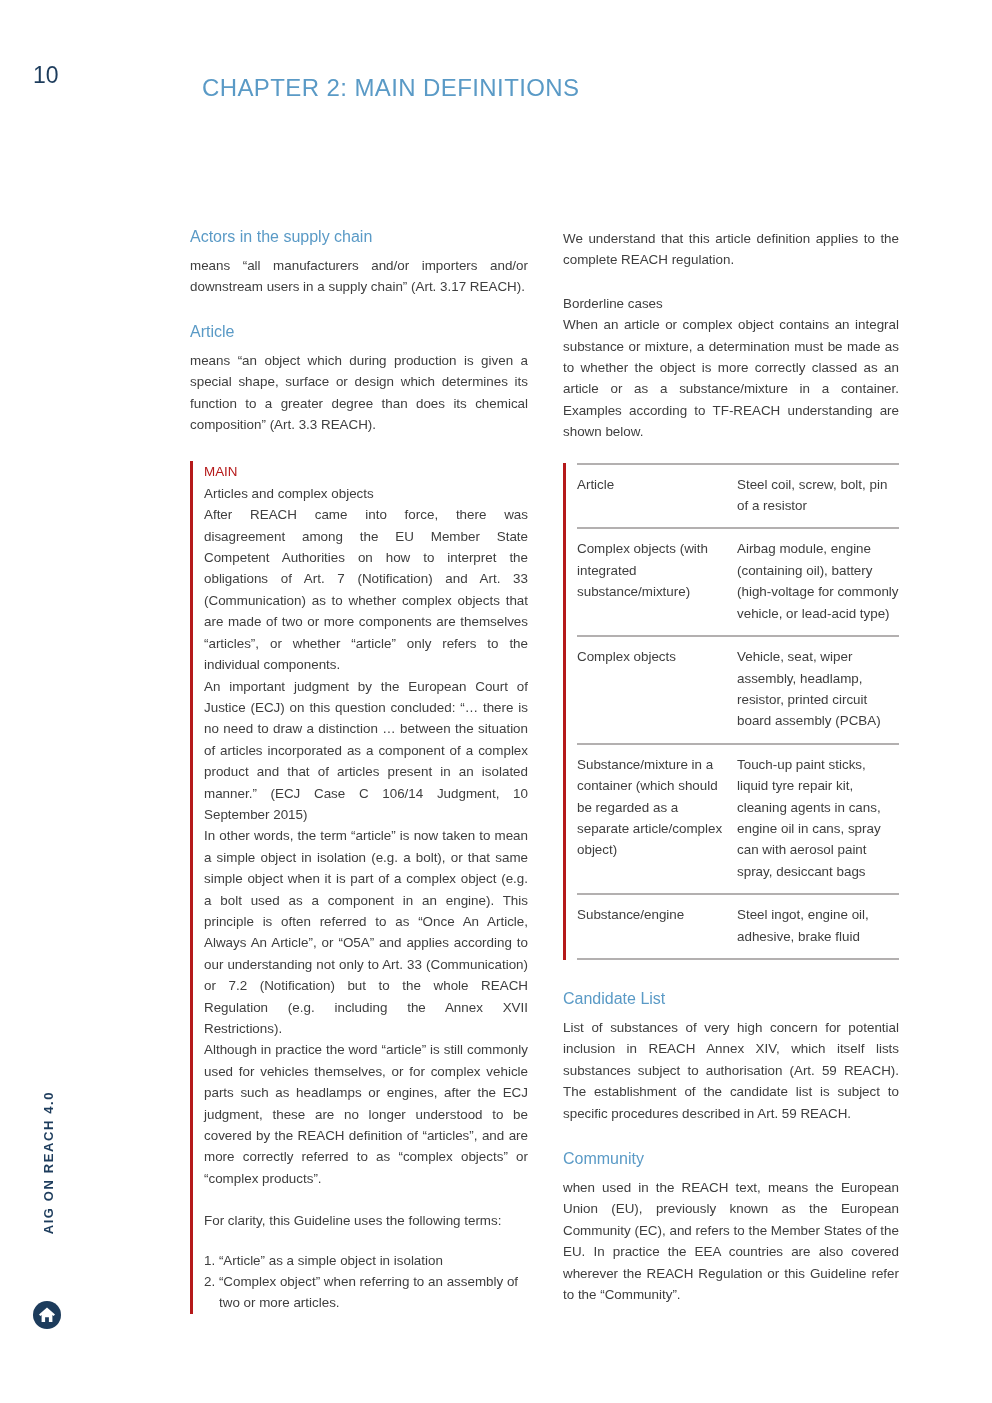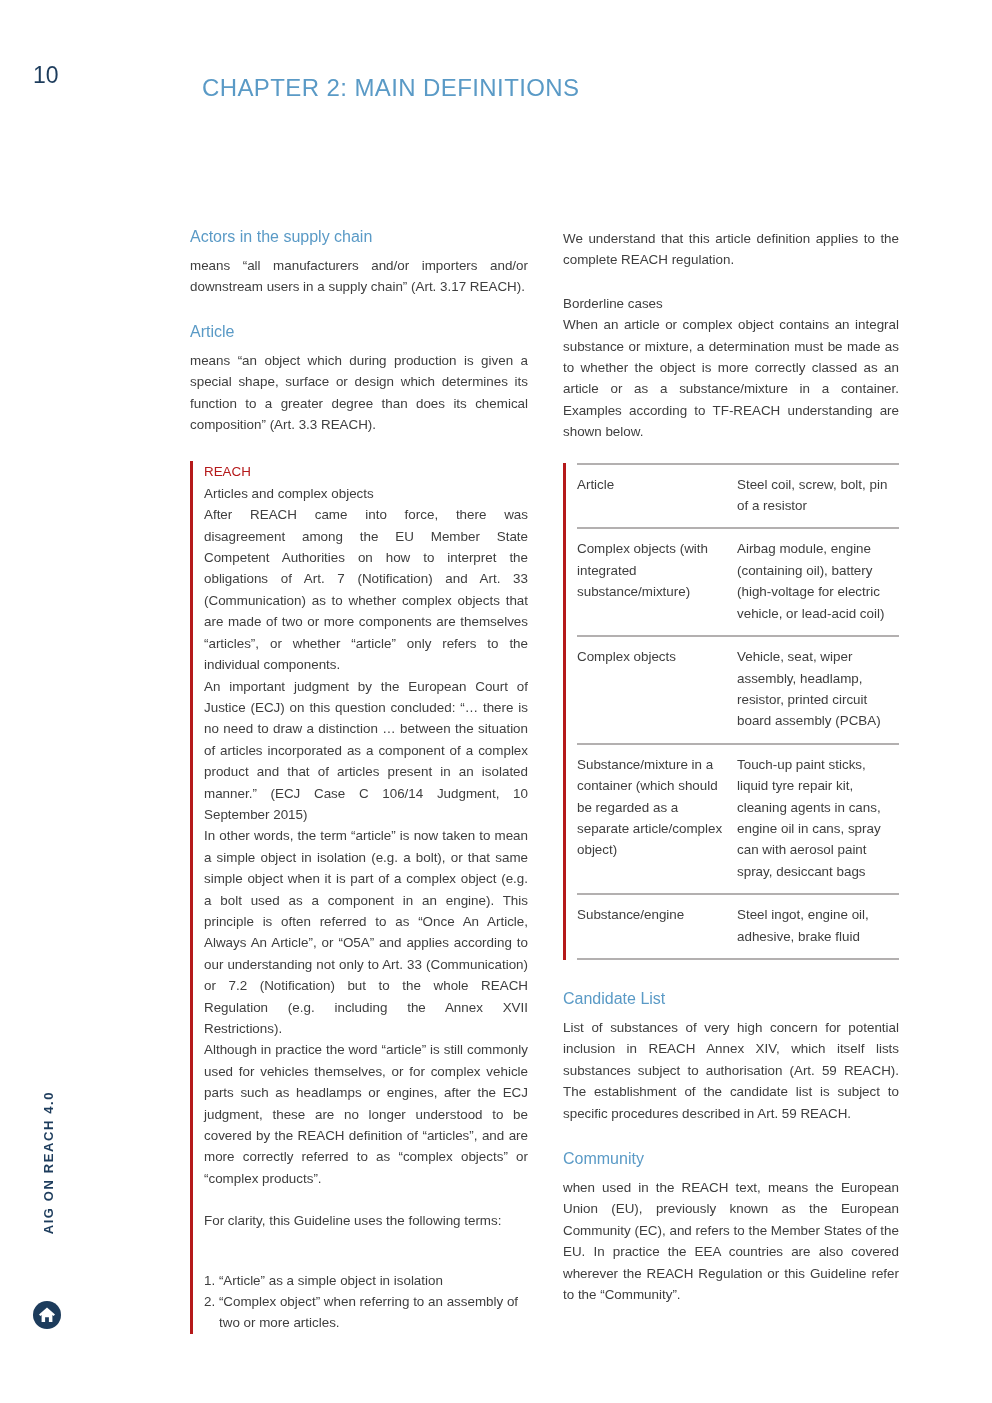--- a/index.html
+++ b/index.html
@@ -70,21 +70,21 @@
     margin-top:26px;
     border-left:3px solid var(--red);
     padding-left:11px;
   }
   .note-label{
     font-size:13.4px;
     line-height:21.4px;
     color:var(--red);
   }
   .for-clarity{ margin-top:21px; }
-  .note-list{ margin-top:38px; }
+  .note-list{ margin-top:18px; }
   .note-list .li{
     padding-left:15px;
     text-indent:-15px;
   }
 
   .borderline{ margin-top:22px; }
 
   .example-table{
     margin-top:20px;
     border-left:3px solid var(--red);
@@ -153,21 +153,21 @@
       <h3 class="blue-head">Actors in the supply chain</h3>
       <p class="body just">means “all manufacturers and/or importers and/or downstream users in a supply chain” (Art. 3.17 REACH).</p>
     </section>
 
     <section class="entry">
       <h3 class="blue-head">Article</h3>
       <p class="body just">means “an object which during production is given a special shape, surface or design which determines its function to a greater degree than does its chemical composition” (Art. 3.3 REACH).</p>
     </section>
 
     <aside class="note">
-      <div class="note-label">REACH</div>
+      <div class="note-label">MAIN</div>
       <div class="body">Articles and complex objects</div>
       <p class="body just">After REACH came into force, there was disagreement among the EU Member State Competent Authorities on how to interpret the obligations of Art. 7 (Notification) and Art. 33 (Communication) as to whether complex objects that are made of two or more components are themselves “articles”, or whether “article” only refers to the individual components.</p>
       <p class="body just">An important judgment by the European Court of Justice (ECJ) on this question concluded: “… there is no need to draw a distinction … between the situation of articles incorporated as a component of a complex product and that of articles present in an isolated manner.” (ECJ Case C 106/14 Judgment, 10 September 2015)</p>
       <p class="body just">In other words, the term “article” is now taken to mean a simple object in isolation (e.g. a bolt), or that same simple object when it is part of a complex object (e.g. a bolt used as a component in an engine). This principle is often referred to as “Once An Article, Always An Article”, or “O5A” and applies according to our understanding not only to Art. 33 (Communication) or 7.2 (Notification) but to the whole REACH Regulation (e.g. including the Annex XVII Restrictions).</p>
       <p class="body just">Although in practice the word “article” is still commonly used for vehicles themselves, or for complex vehicle parts such as headlamps or engines, after the ECJ judgment, these are no longer understood to be covered by the REACH definition of “articles”, and are more correctly referred to as “complex objects” or “complex products”.</p>
       <p class="body for-clarity">For clarity, this Guideline uses the following terms:</p>
       <div class="note-list">
         <p class="body li">1. “Article” as a simple object in isolation</p>
         <p class="body li">2. “Complex object” when referring to an assembly of two or more articles.</p>
       </div>
@@ -184,21 +184,21 @@
       <p class="body just">When an article or complex object contains an integral substance or mixture, a determination must be made as to whether the object is more correctly classed as an article or as a substance/mixture in a container. Examples according to TF-REACH understanding are shown below.</p>
     </div>
 
     <div class="example-table">
       <div class="trow">
         <div class="tterm">Article</div>
         <div class="texamples">Steel coil, screw, bolt, pin of a resistor</div>
       </div>
       <div class="trow">
         <div class="tterm">Complex objects (with integrated substance/mixture)</div>
-        <div class="texamples">Airbag module, engine (containing oil), battery (high-voltage for electric vehicle, or lead-acid coil)</div>
+        <div class="texamples">Airbag module, engine (containing oil), battery (high-voltage for commonly vehicle, or lead-acid type)</div>
       </div>
       <div class="trow">
         <div class="tterm">Complex objects</div>
         <div class="texamples">Vehicle, seat, wiper assembly, headlamp, resistor, printed circuit board assembly (PCBA)</div>
       </div>
       <div class="trow">
         <div class="tterm">Substance/mixture in a container (which should be regarded as a separate article/complex object)</div>
         <div class="texamples">Touch-up paint sticks, liquid tyre repair kit, cleaning agents in cans, engine oil in cans, spray can with aerosol paint spray, desiccant bags</div>
       </div>
       <div class="trow">

